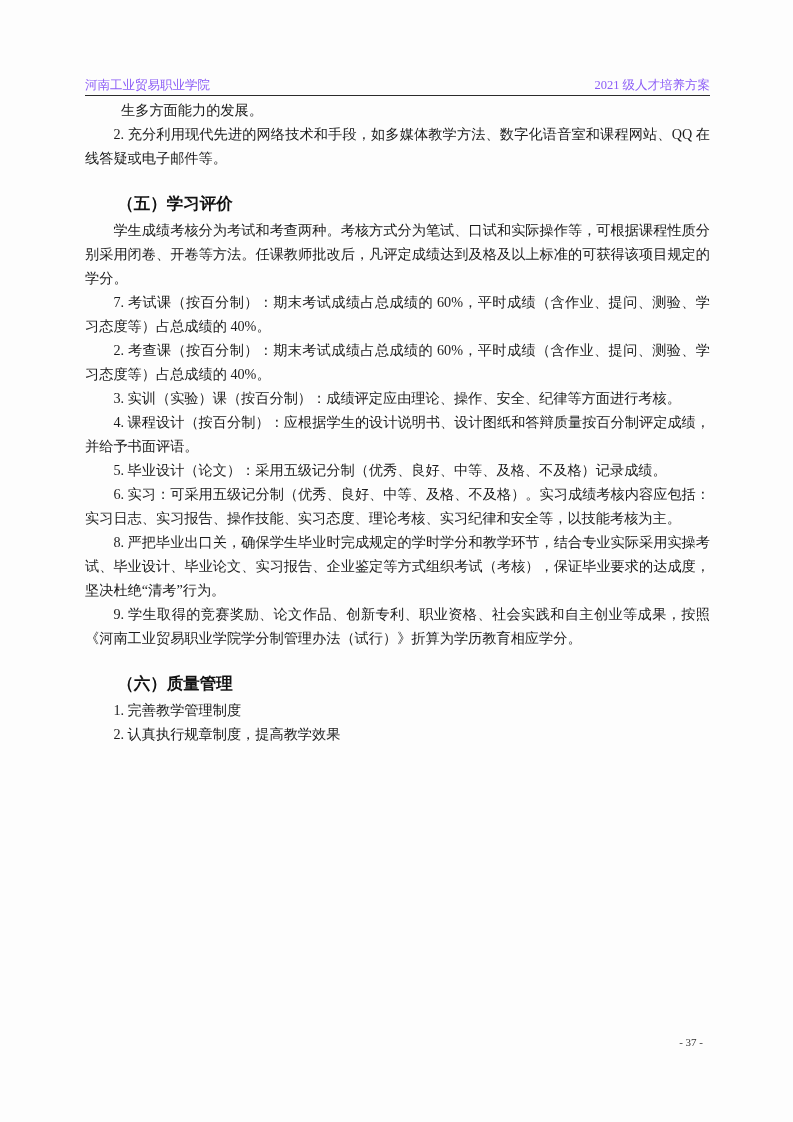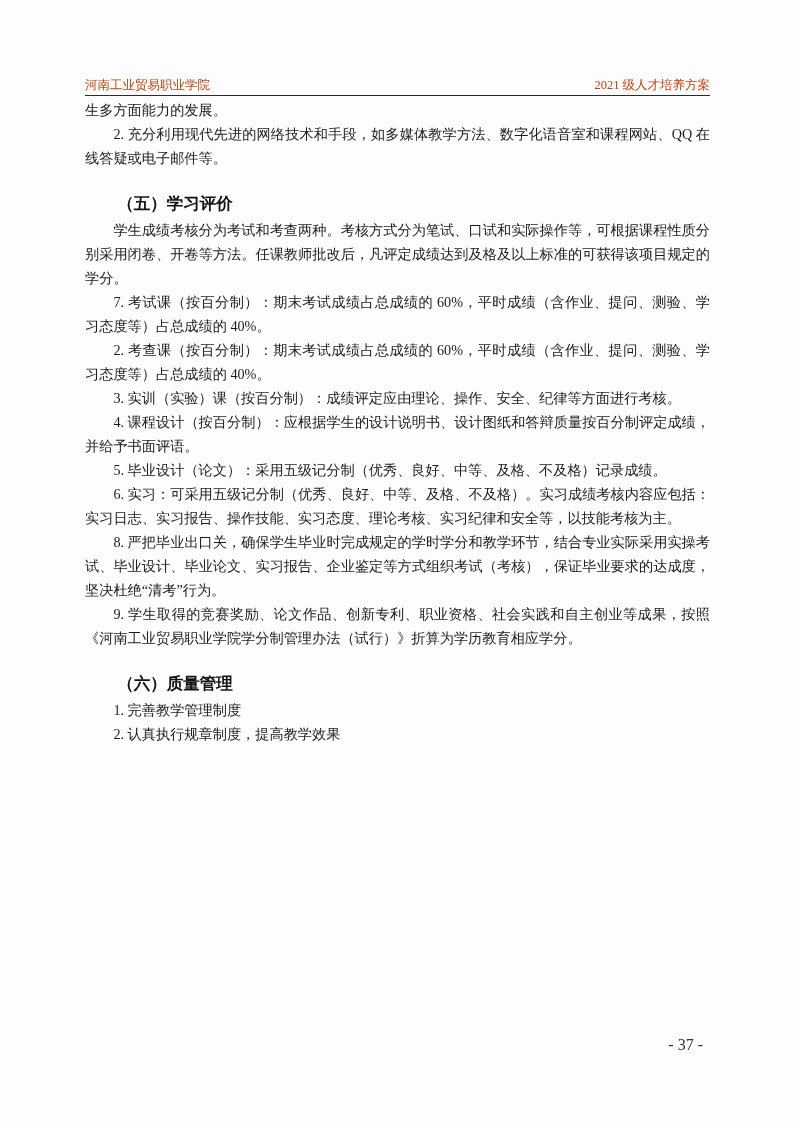--- a/index.html
+++ b/index.html
@@ -22,57 +22,58 @@
     top: 72px;
     width: 625px;
     height: 20px;
     display: flex;
     justify-content: space-between;
     align-items: flex-end;
     padding-bottom: 3px;
     border-bottom: 1.5px solid #2b2b2b;
     font-size: 12.5px;
     line-height: 14px;
-    color: #c2410c;
+    color: #8b5cf6;
   }
   .doc-body {
     position: absolute;
     left: 85px;
     top: 98px;
     width: 625px;
   }
   .doc-body p.paragraph,
   .doc-body p.continuation {
     margin: 0;
     font-size: 14.2px;
     line-height: 24px;
     text-align: justify;
     text-justify: inter-ideograph;
     text-indent: 2em;
     color: #1b1b1b;
   }
   .doc-body p.continuation {
     text-indent: 0;
+    margin-left: 36px;
   }
   .doc-body h3.heading {
     margin: 20px 0 2px 0;
     font-size: 16.5px;
     line-height: 26px;
     font-weight: bold;
     font-family: "Liberation Sans", "DejaVu Sans", sans-serif;
     text-indent: 1.95em;
     color: #111111;
   }
   .page-footer {
     position: absolute;
     left: 85px;
     top: 1036px;
     width: 618px;
     text-align: right;
-    font-size: 16px;
+    font-size: 11px;
     color: #333333;
   }
 </style>
 </head>
 <body>
 
 <div class="page">
 
   <div class="page-header">
     <span>河南工业贸易职业学院</span>

